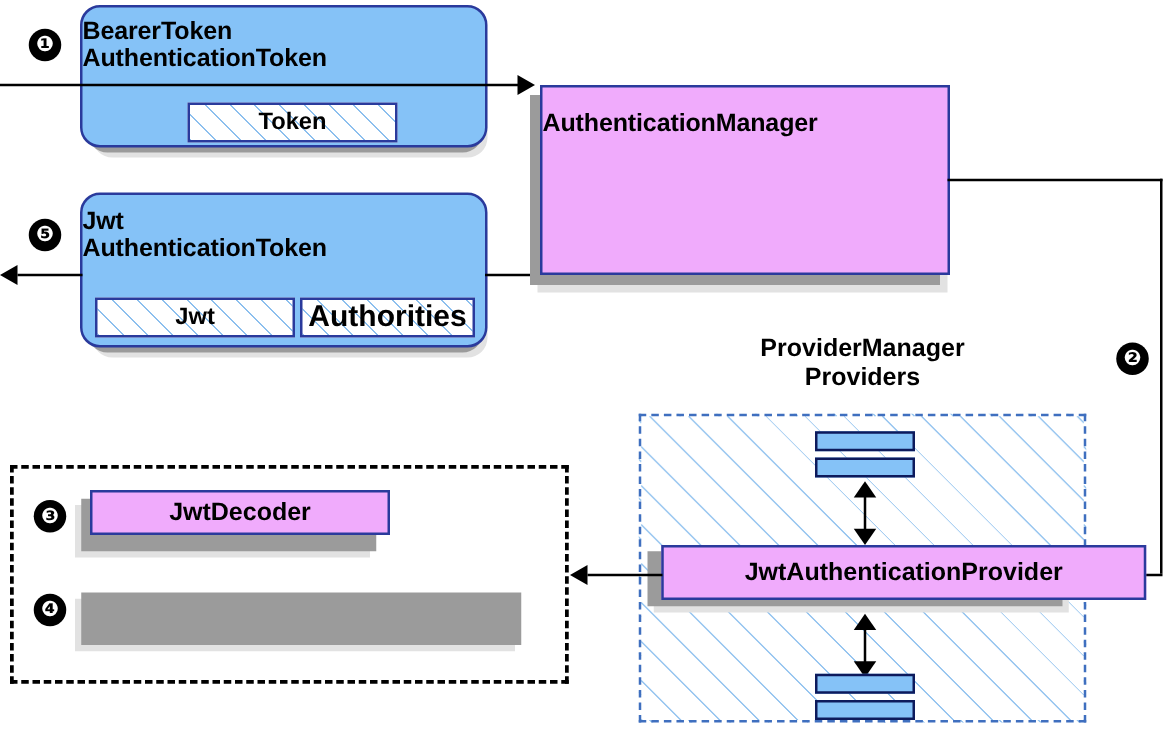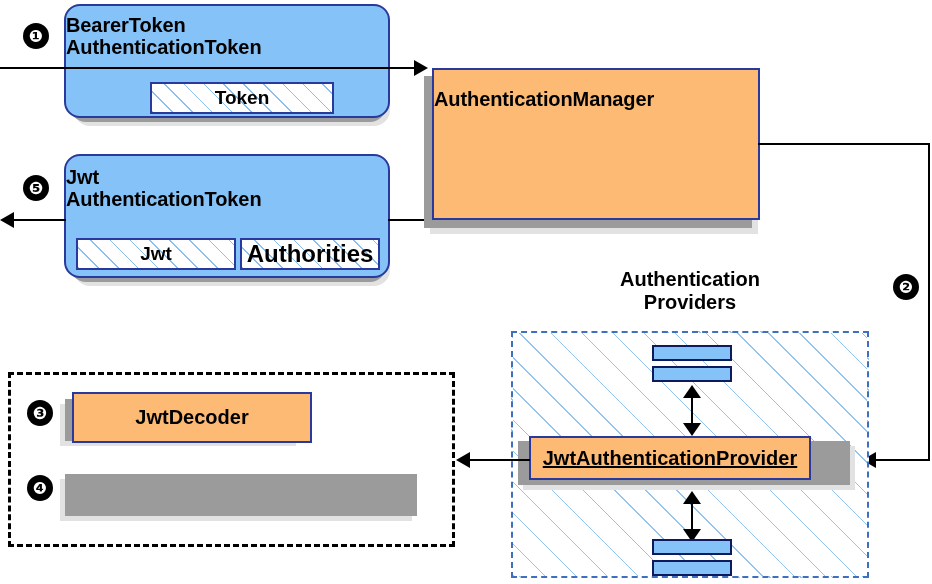--- a/index.html
+++ b/index.html
@@ -29,21 +29,21 @@
   
   .node-round{
     position:absolute;
     background:#85c2f7;
     border:2px solid #2a3a9c;
     border-radius:16px;
     box-sizing:border-box;
   }
   .node-sq{
     position:absolute;
-    background:#fdba74;
+    background:#f0abfc;
     border:2px solid #2a3a9c;
     box-sizing:border-box;
   }
   .node-title{
     position:absolute;
     left:0;right:0;
     text-align:left;
     color:#000000;
     font-weight:bold;
     line-height:1.12;
@@ -164,21 +164,21 @@
 <div id="stage">
 
   <div class="shadow-light abs" style="left:74px;top:18px;width:316px;height:108px;border-radius:16px;"></div>
   <div class="shadow-dark abs" style="left:70px;top:14px;width:316px;height:108px;border-radius:16px;"></div>
 
   <div class="node-round" style="left:64px;top:4px;width:326px;height:114px;">
     <div class="node-title" style="top:8px;font-size:20px;">
       <span>BearerToken</span><br>
       <span>AuthenticationToken</span>
     </div>
-    <div class="hatch-box" style="left:84px;top:76px;width:184px;height:32px;">
+    <div class="hatch-box" style="left:84px;top:76px;width:168px;height:32px;">
       <span style="font-size:19px;">Token</span>
     </div>
   </div>
 
   <div class="badge" style="left:23px;top:23px;">
     <span>❶</span>
   </div>
 
   <div class="ln-h" style="left:0px;top:67px;width:418px;"></div>
   <div class="arrow-r" style="left:414px;top:60px;"></div>
@@ -220,56 +220,56 @@
   <div class="ln-h" style="left:758px;top:143px;width:172px;"></div>
   <div class="ln-v" style="left:928px;top:143px;height:316px;"></div>
   <div class="ln-h" style="left:876px;top:459px;width:54px;"></div>
   <div class="arrow-l" style="left:862px;top:452px;"></div>
 
   <div class="badge" style="left:893px;top:274px;">
     <span>❷</span>
   </div>
 
   <div class="grp-label" style="left:560px;top:268px;width:260px;font-size:20px;">
-    <span>Authentication</span><br>
+    <span>ProviderManager</span><br>
     <span>Providers</span>
   </div>
 
   <div class="dashed-hatch" style="left:511px;top:331px;width:358px;height:247px;"></div>
 
   <div class="mini-bar" style="left:652px;top:345px;width:80px;height:16px;"></div>
   <div class="mini-bar" style="left:652px;top:366px;width:80px;height:16px;"></div>
 
   <div class="ln-v" style="left:691px;top:392px;height:34px;"></div>
   <div class="arrow-u" style="left:683px;top:385px;"></div>
   <div class="arrow-d" style="left:683px;top:423px;"></div>
 
   <div class="shadow-light abs" style="left:523px;top:446px;width:332px;height:44px;"></div>
   <div class="shadow-dark abs" style="left:518px;top:441px;width:332px;height:44px;"></div>
 
-  <div class="node-sq" style="left:529px;top:436px;width:282px;height:44px;display:flex;align-items:center;justify-content:center;text-decoration:underline;">
+  <div class="node-sq" style="left:529px;top:436px;width:388px;height:44px;display:flex;align-items:center;justify-content:center;">
     <span style="font-weight:bold;font-size:20px;color:#000;">JwtAuthenticationProvider</span>
   </div>
 
   <div class="ln-v" style="left:691px;top:498px;height:34px;"></div>
   <div class="arrow-u" style="left:683px;top:491px;"></div>
   <div class="arrow-d" style="left:683px;top:529px;"></div>
 
   <div class="mini-bar" style="left:652px;top:539px;width:80px;height:16px;"></div>
   <div class="mini-bar" style="left:652px;top:560px;width:80px;height:16px;"></div>
 
   <div class="ln-h" style="left:470px;top:459px;width:60px;"></div>
   <div class="arrow-l" style="left:456px;top:452px;"></div>
 
   <div class="dashed-black" style="left:8px;top:372px;width:447px;height:175px;"></div>
 
   <div class="shadow-light abs" style="left:60px;top:404px;width:236px;height:42px;"></div>
   <div class="shadow-dark abs" style="left:65px;top:399px;width:236px;height:42px;"></div>
 
-  <div class="node-sq" style="left:72px;top:392px;width:240px;height:51px;display:flex;align-items:center;justify-content:center;">
+  <div class="node-sq" style="left:72px;top:392px;width:240px;height:36px;display:flex;align-items:center;justify-content:center;">
     <span style="font-weight:bold;font-size:20px;color:#000;">JwtDecoder</span>
   </div>
 
   <div class="badge" style="left:27px;top:400px;">
     <span>❸</span>
   </div>
 
   <div class="shadow-light abs" style="left:60px;top:479px;width:352px;height:42px;"></div>
   <div class="shadow-dark abs" style="left:65px;top:474px;width:352px;height:42px;"></div>
 

